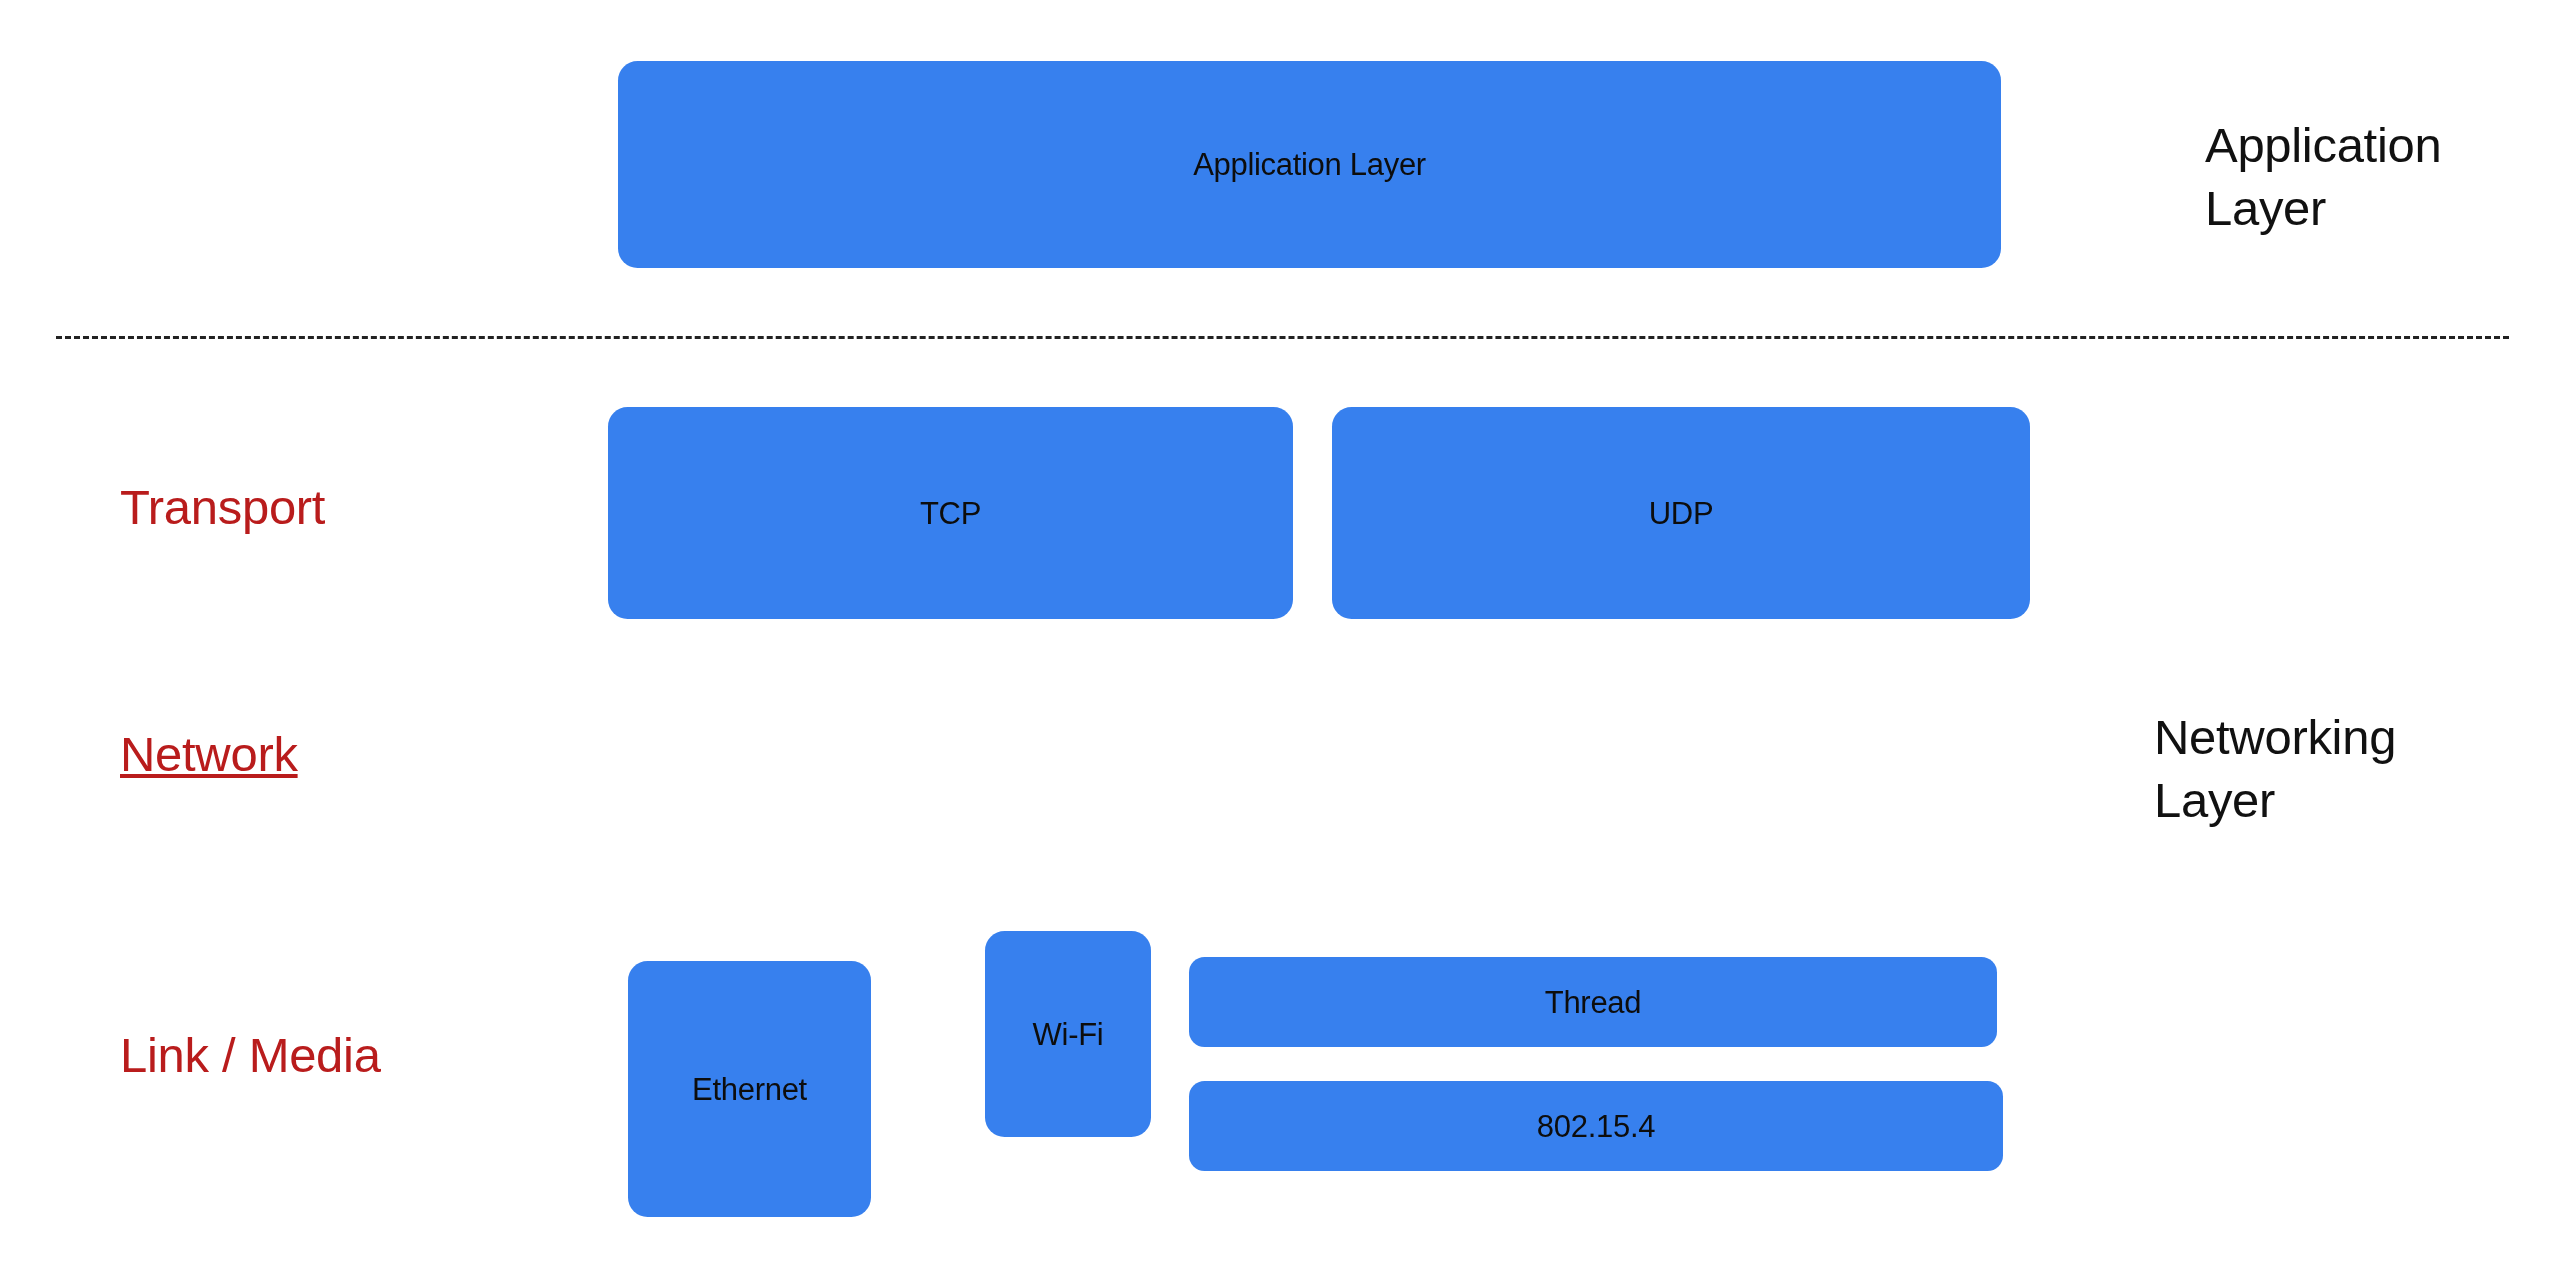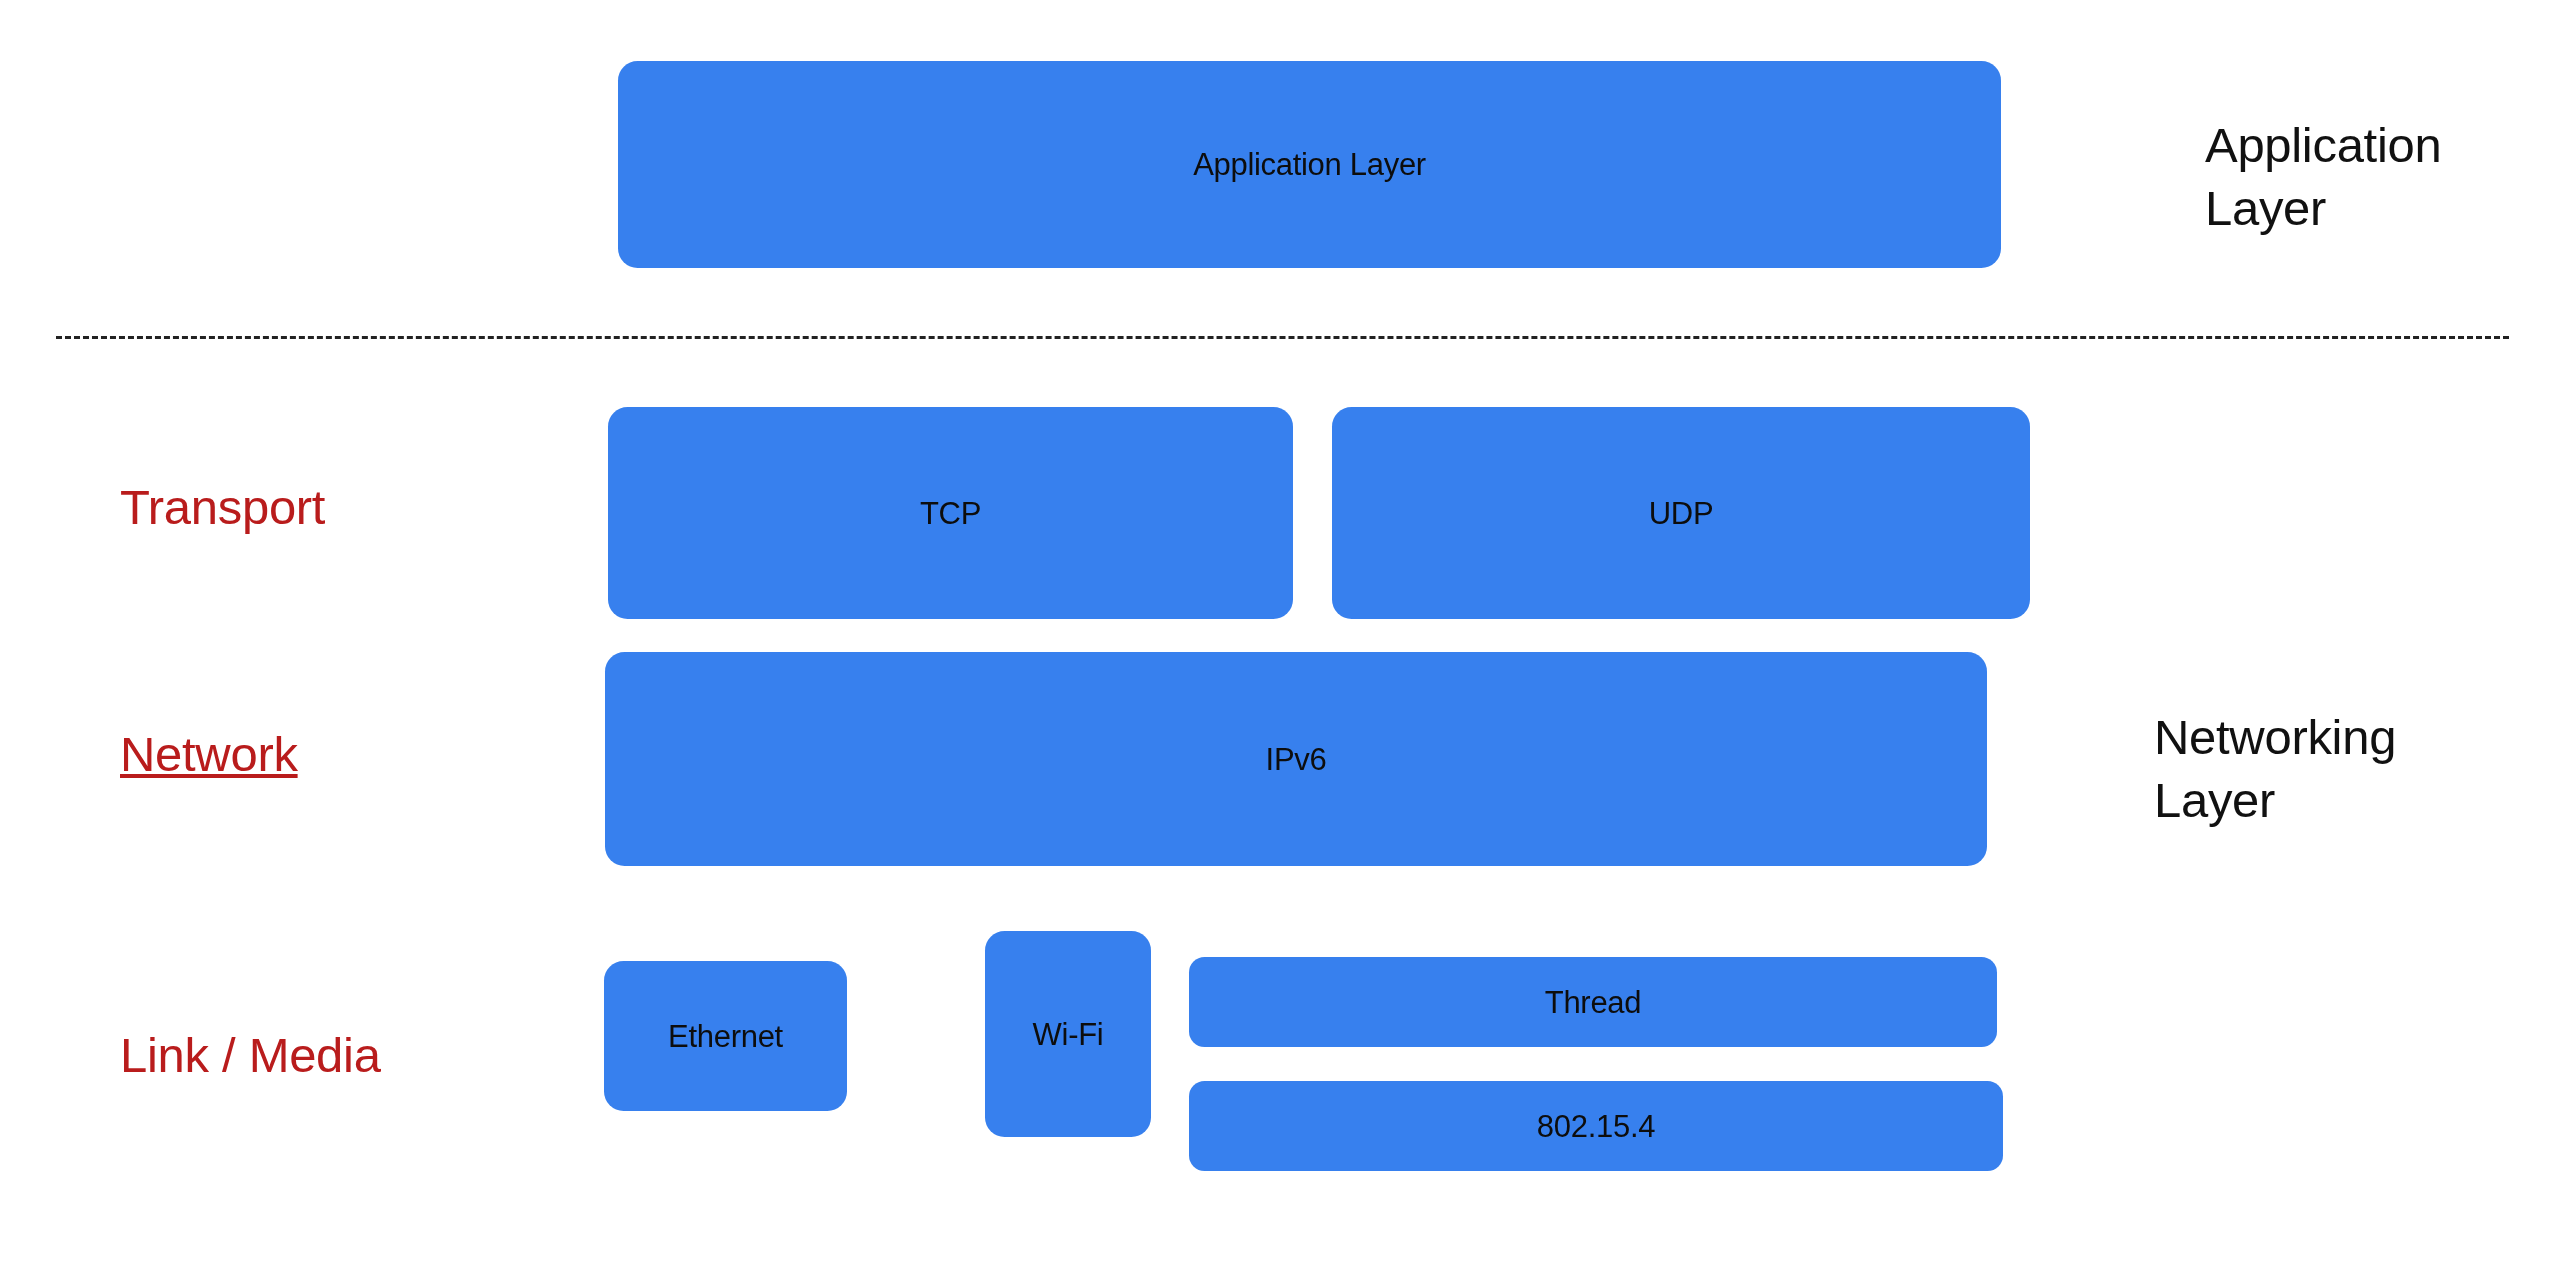--- a/index.html
+++ b/index.html
@@ -71,21 +71,21 @@
 
   
   #app-layer-block      { left:618px; top:61px;  width:1383px; height:207px; }
 
   #divider-line         { left:56px;  top:336px;  width:2453px; }
 
   #tcp-block            { left:608px; top:407px;  width:685px; height:212px; }
   #udp-block            { left:1332px; top:407px;  width:698px; height:212px; }
   #ipv6-block           { left:605px; top:652px; width:1382px; height:214px; }
 
-  #ethernet-block       { left:604px; top:961px; width:243px;  height:150px; }
+  #ethernet-block       { left:628px; top:961px; width:243px;  height:256px; }
   #wifi-block           { left:985px; top:931px; width:166px;  height:206px; }
   #thread-block         { left:1189px; top:957px; width:808px; height:90px; border-radius:15.5px; }
   #ieee-block           { left:1189px; top:1081px; width:814px; height:90px; border-radius:15.5px; }
 
   #label-transport      { left:120px;  top:480px; }
   #label-network        { left:120px;  top:727px;text-decoration:underline; }
   #label-link-media     { left:120px;  top:1028px; }
 
   #group-application    { left:2205px; top:114px; }
   #group-networking     { left:2154px; top:706px; }
@@ -111,23 +111,20 @@
   <div class="block" id="tcp-block">
     <span class="block-label">TCP</span>
   </div>
 
   <div class="block" id="udp-block">
     <span class="block-label">UDP</span>
   </div>
 
   <div class="row-label" id="label-network">Network</div>
 
-  <div class="block" id="ipv6-block">
-    <span class="block-label">IPv6</span>
-  </div>
 
   <div class="group-label" id="group-networking">
     <span>Networking</span>
     <span>Layer</span>
   </div>
 
   <div class="row-label" id="label-link-media">Link / Media</div>
 
   <div class="block" id="ethernet-block">
     <span class="block-label">Ethernet</span>

